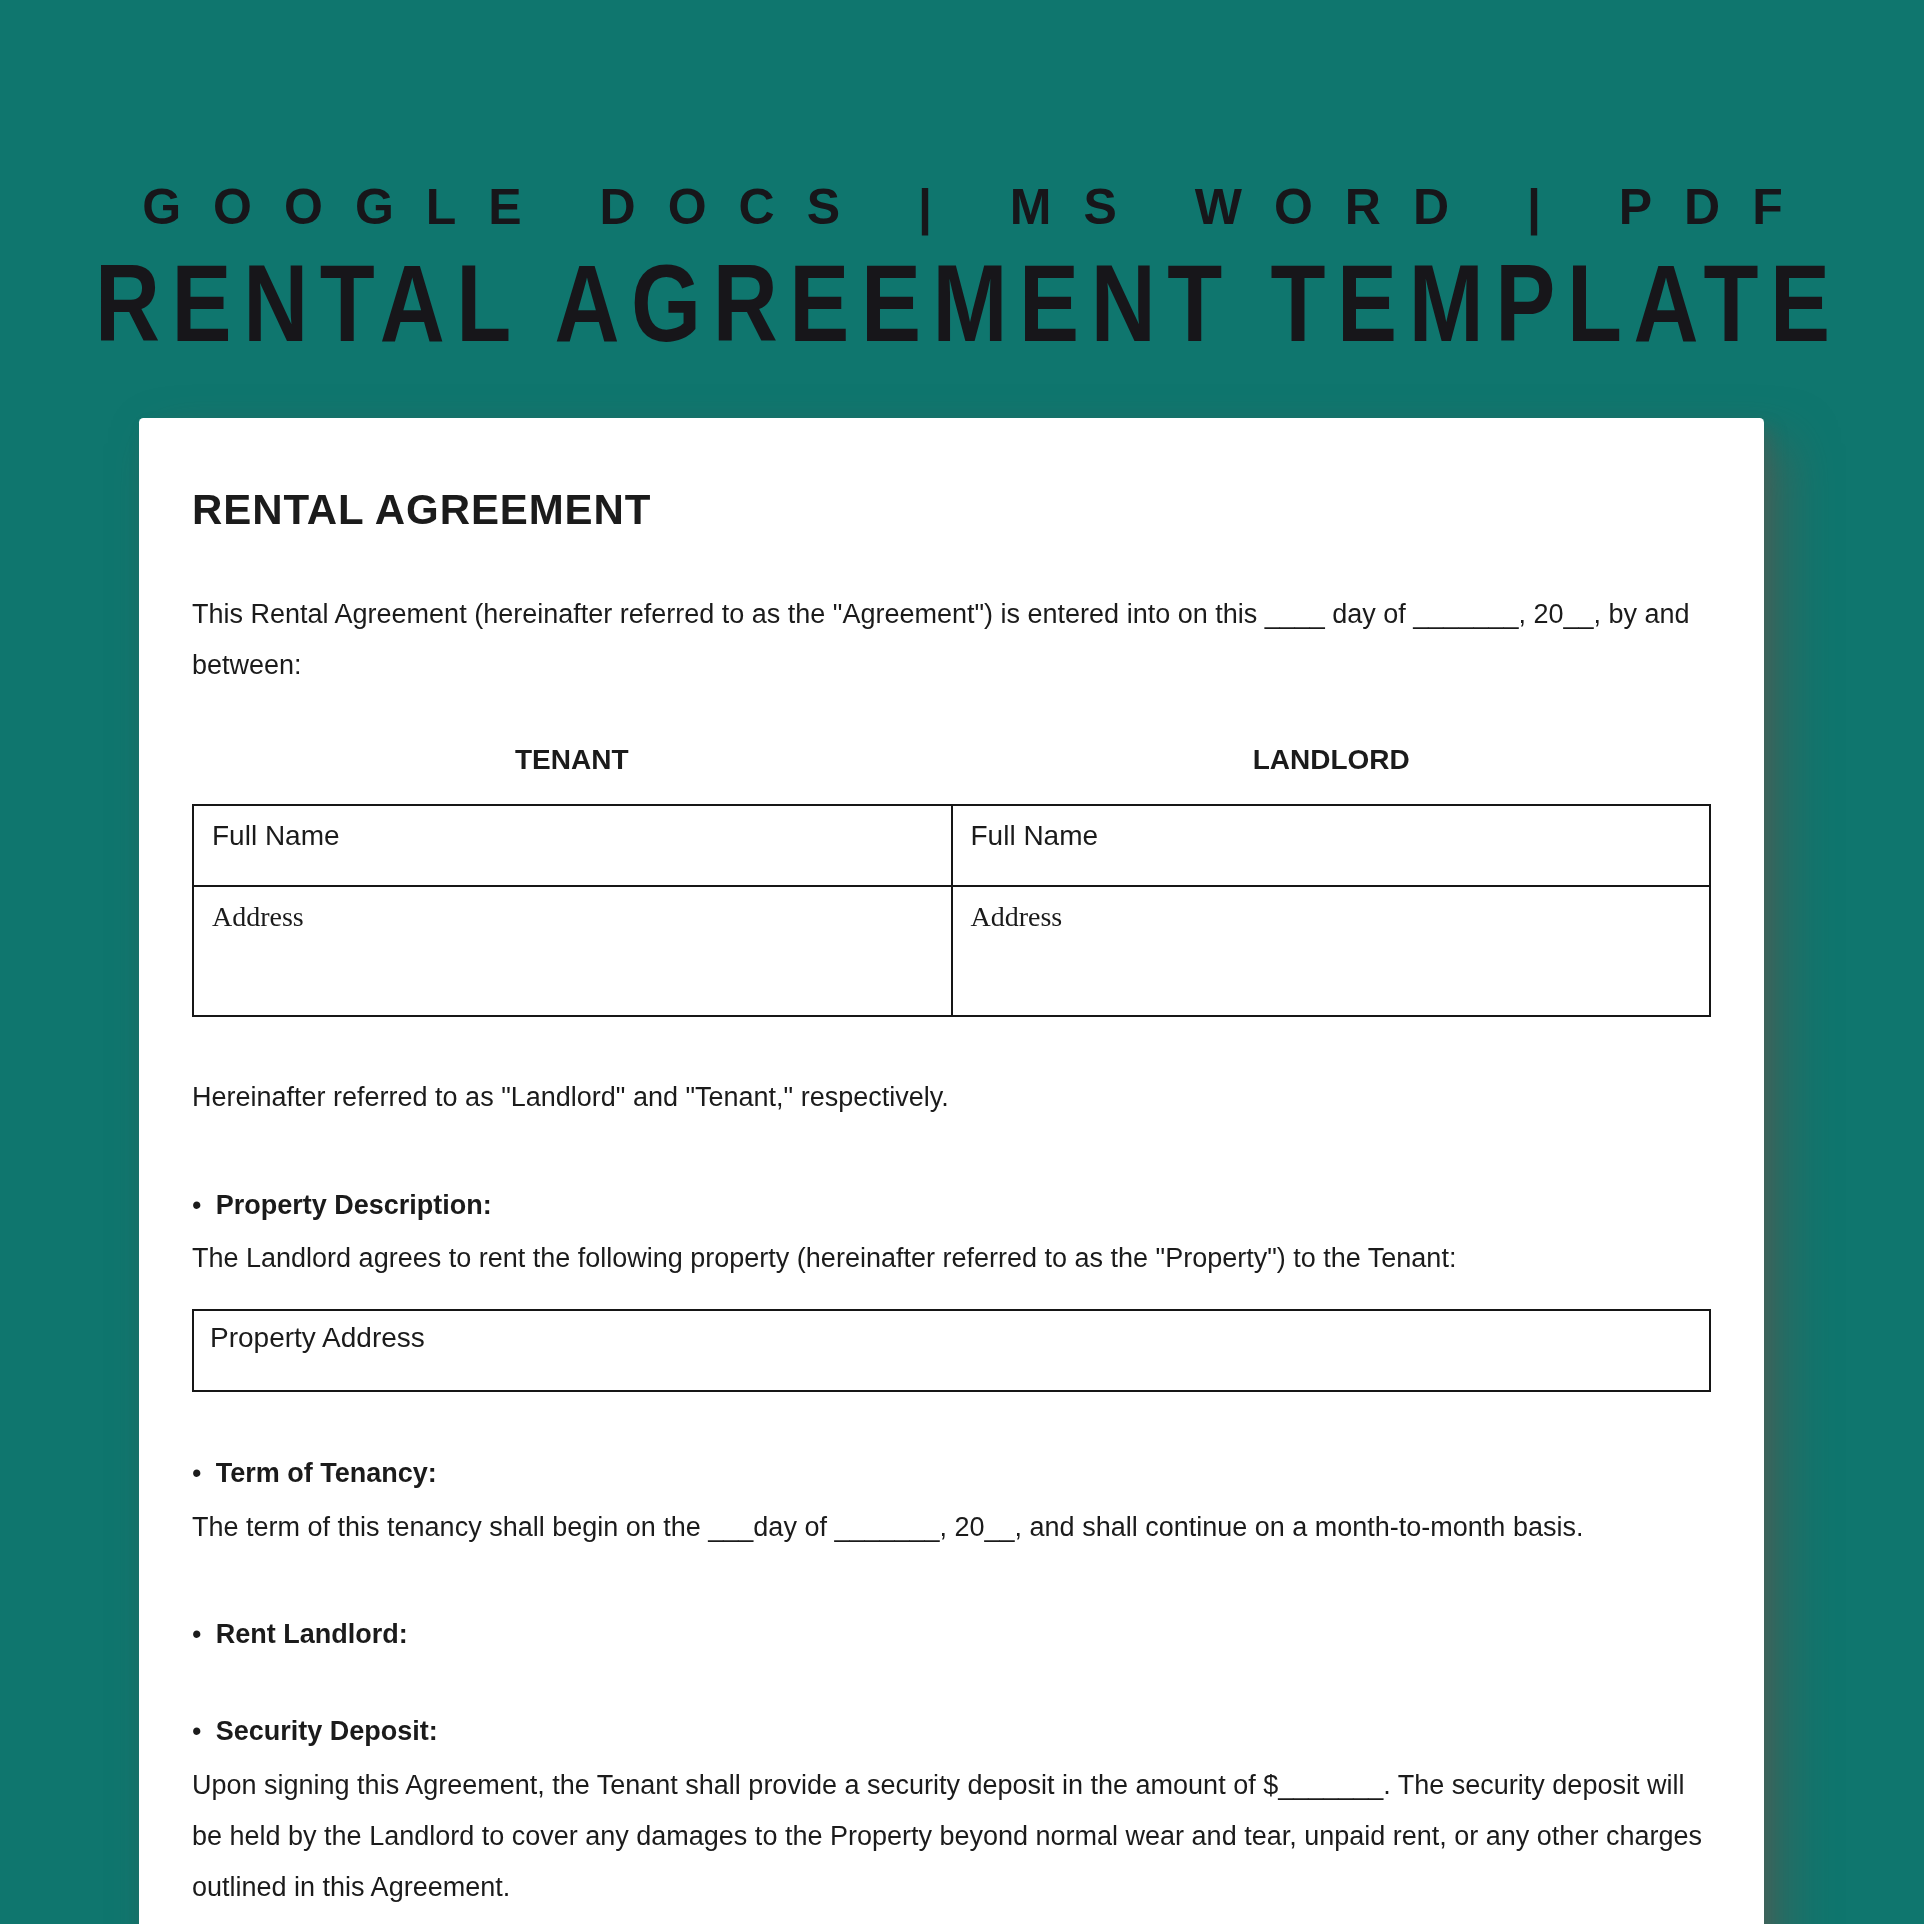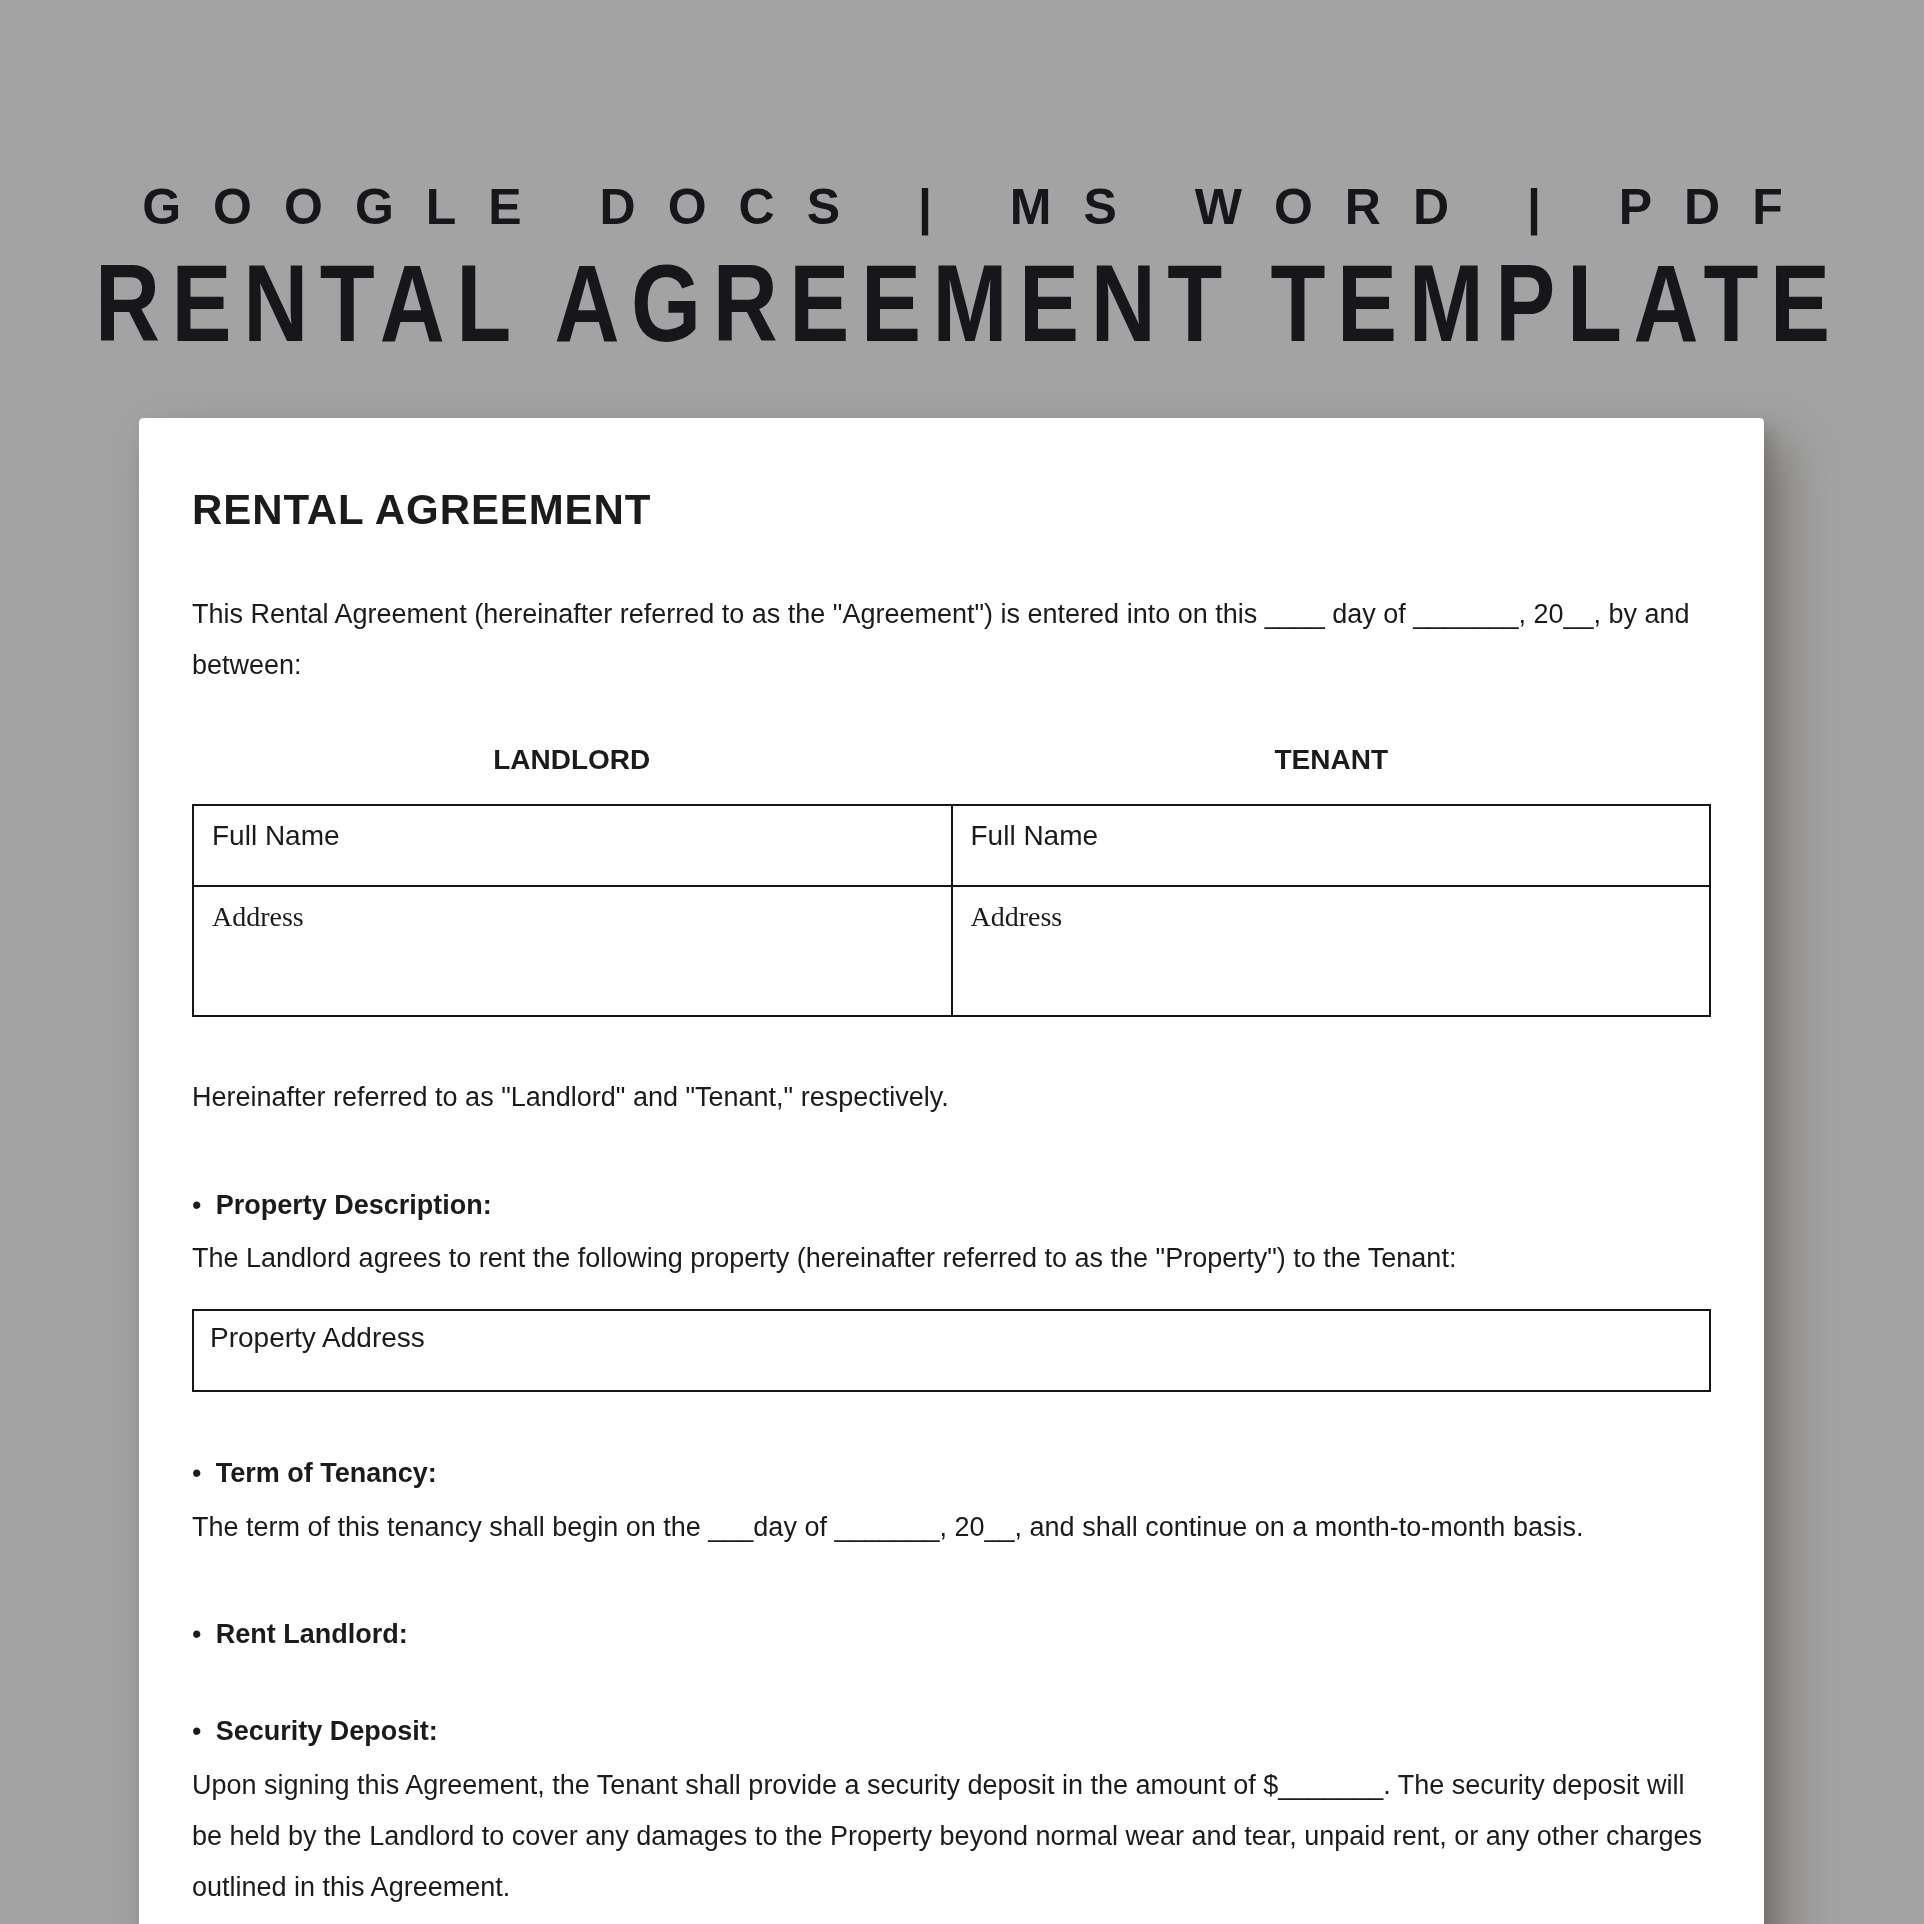--- a/index.html
+++ b/index.html
@@ -4,21 +4,21 @@
 <style>
   html, body {
     margin: 0;
     padding: 0;
     background: #f0ece4;
   }
   #stage {
     position: relative;
     width: 1925px;
     height: 1925px;
-    background: #a3a3a3;
+    background: #0f766e;
     overflow: hidden;
     font-family: "Liberation Sans", sans-serif;
     color: #1b1b1b;
   }
 
   
   .banner {
     position: absolute;
     top: 0; left: 0; right: 0;
     text-align: center;
@@ -136,22 +136,22 @@
     <div class="banner-title">RENTAL AGREEMENT TEMPLATE</div>
   </div>
 
   <div class="page">
 
     <div class="doc-title">RENTAL AGREEMENT</div>
 
     <div class="doc-par intro">This Rental Agreement (hereinafter referred to as the "Agreement") is entered into on this ____ day of _______, 20__, by and between:</div>
 
     <div class="party-headers">
+      <div class="party-header">TENANT</div>
       <div class="party-header">LANDLORD</div>
-      <div class="party-header">TENANT</div>
     </div>
 
     <table class="parties">
       <tbody>
         <tr class="row-fullname">
           <td>Full Name</td>
           <td>Full Name</td>
         </tr>
         <tr class="row-address">
           <td>Address</td>

